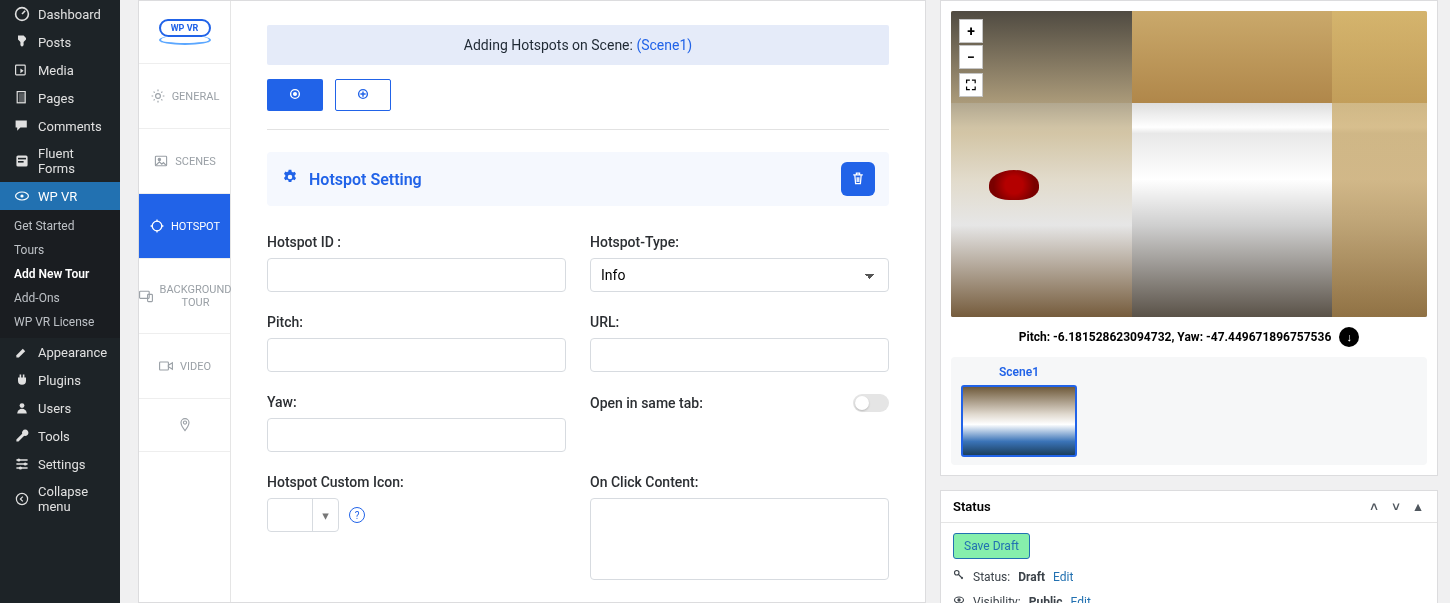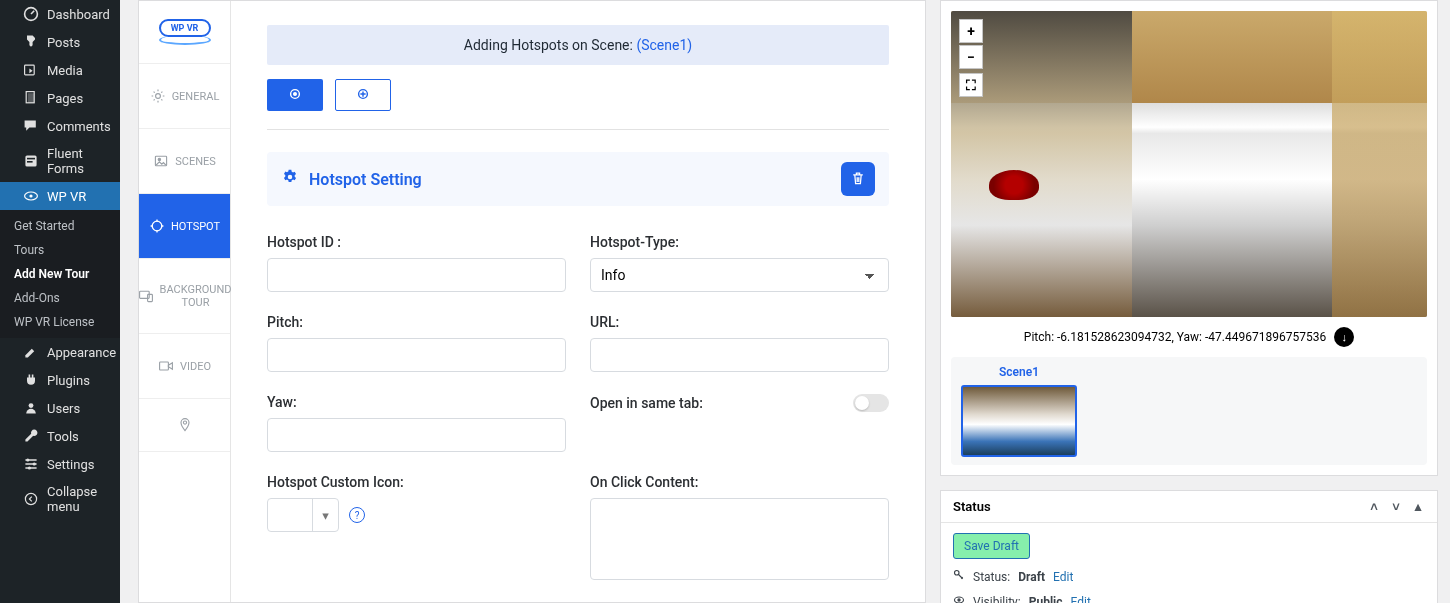--- a/index.html
+++ b/index.html
@@ -1,20 +1,20 @@
 <!DOCTYPE html>
 <html><head>
 <meta charset="utf-8">
 <style>
 * { box-sizing: border-box; margin: 0; padding: 0; font-family: -apple-system, BlinkMacSystemFont, "Segoe UI", Roboto, sans-serif; }
 body { background: #f0f0f1; display: flex; width: 1450px; height: 603px; overflow: hidden; font-size: 13px; }
 
 
 .wp-sidebar { width: 120px; background: #1d2327; color: #fff; flex-shrink: 0; height: 100%; overflow: hidden; }
-.wp-sidebar .menu-item { display: flex; align-items: center; gap: 8px; padding: 6px 23px; color: #e0e0e0; cursor: pointer; font-size: 13px; }
+.wp-sidebar .menu-item { display: flex; align-items: center; gap: 8px; padding: 6px 14px; color: #e0e0e0; cursor: pointer; font-size: 13px; }
 .wp-sidebar .menu-item.active { background: #2271b1; color: #fff; position: relative; }
 .wp-sidebar .menu-item.active::after { content: ""; position: absolute; right: -8px; top: 50%; transform: translateY(-50%); border: 8px solid transparent; border-right-color: #f0f0f1; }
 .wp-sidebar .submenu { background: #1a1d21; padding: 4px 0 4px 14px; }
 .wp-sidebar .submenu-item { padding: 5px 0; font-size: 12px; color: #bdc1c6; cursor: pointer; }
 .wp-sidebar .submenu-item.current { color: #fff; font-weight: 600; }
 .icon { width: 16px; height: 16px; display: inline-flex; align-items: center; justify-content: center; flex-shrink: 0; }
 
 
 .content { flex: 1; display: flex; padding: 0 12px 0 18px; gap: 14px; height: 100%; }
 .editor-panel { flex: 1; background: #fff; border: 1px solid #dcdcde; display: flex; height: 100%; }
@@ -57,21 +57,21 @@
 
 
 .right-col { width: 498px; display: flex; flex-direction: column; gap: 14px; height: 100%; }
 .preview-panel { background: #fff; border: 1px solid #dcdcde; padding: 10px; }
 .preview-image { position: relative; width: 100%; height: 306px; border-radius: 2px; overflow: hidden; background: linear-gradient(to bottom, #caa96b 0%, #b0874a 30%, #ddd 30%, #fff 38%, #e8e8e8 40%, #fff 55%, #cfcfcf 70%, #5a5248 100%); }
 .preview-image::before { content:""; position:absolute; left:0; top:0; width:38%; height:100%; background: linear-gradient(to bottom, #3a3a3a 0%, #cfbf9a 40%, #eaeaea 70%, #7a5d3a 100%); opacity:.85; }
 .preview-overlay-right { position:absolute; right:0; top:0; width:20%; height:100%; background: linear-gradient(to bottom, #d9b96e 0%, #a77f42 100%); opacity:.7; }
 .flowers { position:absolute; left:8%; top:52%; width:50px; height:30px; background: radial-gradient(circle, #b40000 30%, #7a0000 70%); border-radius: 50% 50% 40% 40%; }
 .preview-controls { position: absolute; left: 8px; top: 8px; display: flex; flex-direction: column; gap: 2px; }
 .pc-btn { width: 24px; height: 24px; background: #fff; border: 1px solid #c5c5c5; font-weight: bold; display: flex; align-items: center; justify-content: center; cursor: pointer; font-size: 14px; }
-.pitch-yaw { display: flex; align-items: center; justify-content: center; gap: 8px; font-size: 12px; font-weight: 400; padding: 10px 0 4px; }
+.pitch-yaw { display: flex; align-items: center; justify-content: center; gap: 8px; font-size: 12px; font-weight: 700; padding: 10px 0 4px; }
 .dl-circle { width: 20px; height: 20px; background: #000; color: #fff; border-radius: 50%; display: flex; align-items: center; justify-content: center; font-size: 11px; }
 .thumb-row { background:#f6f7f8; border-radius:4px; padding:8px 10px; margin-top:6px; }
 .thumb { width: 116px; }
 .thumb-label { color: #2163e8; font-size: 12px; font-weight: 600; text-align: center; margin-bottom: 6px; }
 .thumb-img { width: 116px; height: 72px; border: 2px solid #2163e8; border-radius: 3px; background: linear-gradient(to bottom, #6f5a3b 0%, #e0d9cf 40%, #fff 55%, #3b74b8 80%, #1b3f5e 100%); }
 
 .publish-panel { background: #fff; border: 1px solid #dcdcde; }
 .publish-header { display: flex; align-items: center; justify-content: space-between; padding: 8px 12px; border-bottom: 1px solid #e5e5e5; font-weight: 600; font-size: 13px; }
 .publish-header .ctrls { display: flex; gap: 8px; color: #50575e; }
 .publish-body { padding: 10px 12px; display: flex; flex-direction: column; gap: 10px; font-size: 12px; color: #3c434a; }

